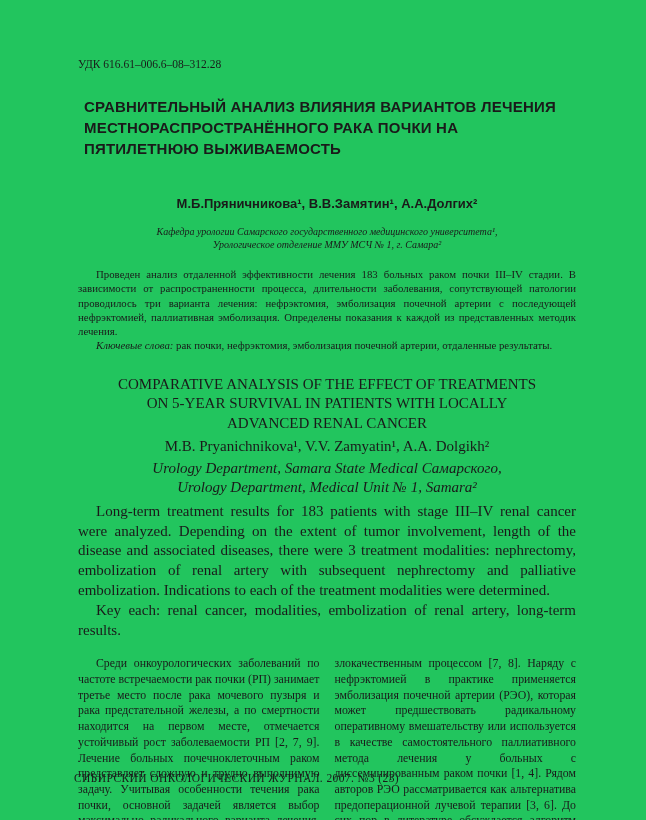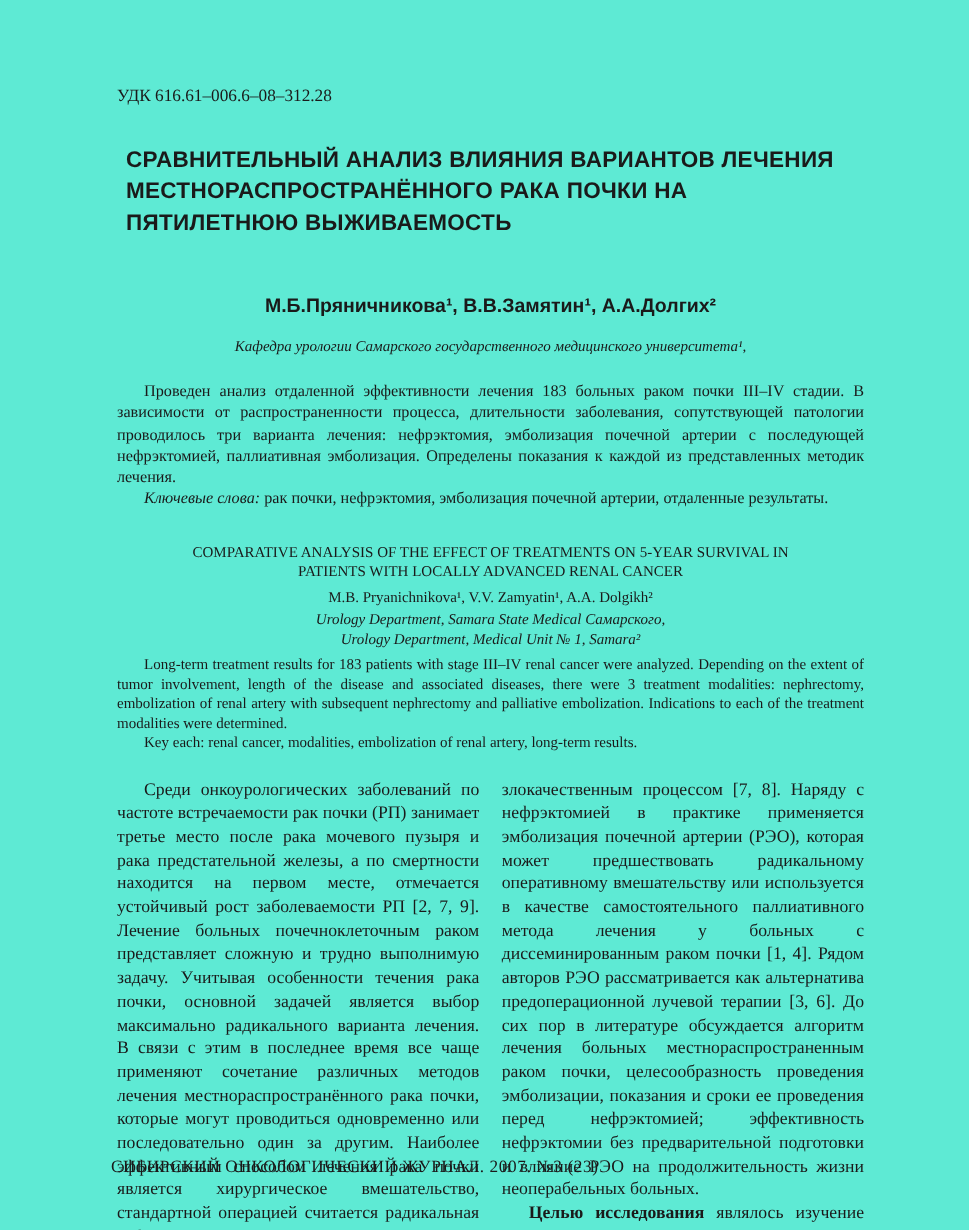--- a/index.html
+++ b/index.html
@@ -4,21 +4,21 @@
 <style>
   html, body {
     margin: 0;
     padding: 0;
     background: #ffffff;
   }
   .page {
     position: relative;
     width: 646px;
     height: 820px;
-    background: #5eead4;
+    background: #22c55e;
     box-sizing: border-box;
     padding: 58px 70px 0 78px;
     font-family: "Liberation Serif", serif;
     color: #1a1a1a;
   }
   .udc {
     font-size: 11.5px;
     text-align: left;
     margin-bottom: 26px;
   }
@@ -55,21 +55,21 @@
   .abstract-ru p {
     margin: 0;
   }
   .indent {
     text-indent: 18px;
   }
   .kw-label-ru {
     font-style: italic;
   }
   .en-block {
-    font-size: 10px;
+    font-size: 15px;
     line-height: 1.32;
     margin-bottom: 14px;
     margin-top: 22px;
   }
   .title-en {
     text-align: center;
     text-transform: uppercase;
     margin: 4px 30px 4px 30px;
     line-height: 1.3;
   }
@@ -123,20 +123,21 @@
 <div class="page">
 
   <div class="udc">УДК 616.61–006.6–08–312.28</div>
 
   <h1 class="title-ru">СРАВНИТЕЛЬНЫЙ АНАЛИЗ ВЛИЯНИЯ ВАРИАНТОВ ЛЕЧЕНИЯ МЕСТНОРАСПРОСТРАНЁННОГО РАКА ПОЧКИ НА ПЯТИЛЕТНЮЮ ВЫЖИВАЕМОСТЬ</h1>
 
   <div class="authors-ru">М.Б.Пряничникова¹, В.В.Замятин¹, А.А.Долгих²</div>
 
   <div class="affil-ru">
     <div>Кафедра урологии Самарского государственного медицинского университета¹,</div>
+    <div>Урологическое отделение ММУ МСЧ № 1, г. Самара²</div>
   </div>
 
   <div class="abstract-ru">
     <p class="indent">Проведен анализ отдаленной эффективности лечения 183 больных раком почки III–IV стадии. В зависимости от распространенности процесса, длительности заболевания, сопутствующей патологии проводилось три варианта лечения: нефрэктомия, эмболизация почечной артерии с последующей нефрэктомией, паллиативная эмболизация. Определены показания к каждой из представленных методик лечения.</p>
     <p class="indent"><span class="kw-label-ru">Ключевые слова:</span><span> рак почки, нефрэктомия, эмболизация почечной артерии, отдаленные результаты.</span></p>
   </div>
 
   <div class="en-block">
     <div class="title-en">COMPARATIVE ANALYSIS OF THE EFFECT OF TREATMENTS ON 5-YEAR SURVIVAL IN PATIENTS WITH LOCALLY ADVANCED RENAL CANCER</div>
     <div class="authors-en">M.B. Pryanichnikova¹, V.V. Zamyatin¹, A.A. Dolgikh²</div>

